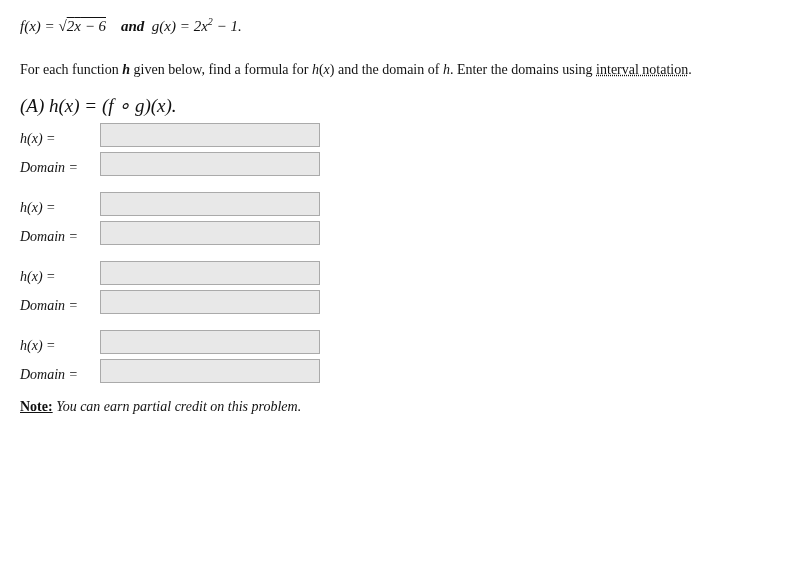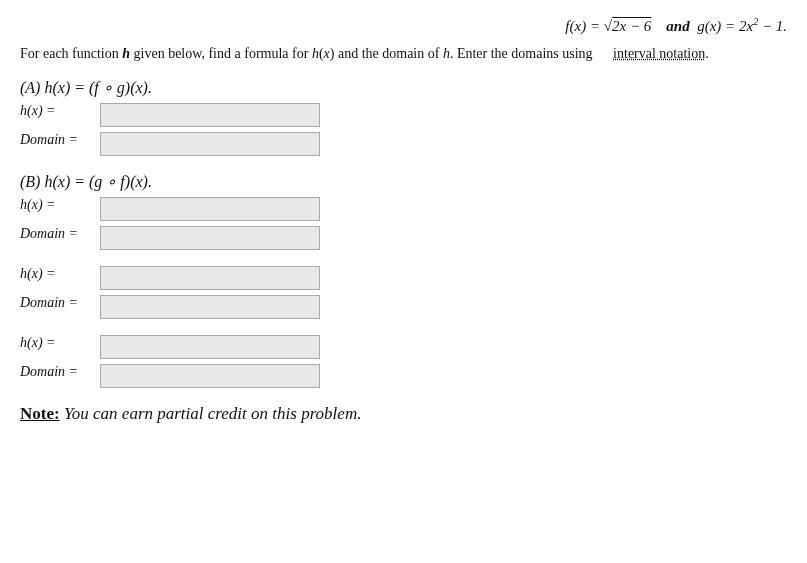--- a/index.html
+++ b/index.html
@@ -12,51 +12,50 @@
       background: #ffffff;
       font-family: Georgia, 'Times New Roman', serif;
       font-size: 15px;
       color: #111;
       width: 807px;
       min-height: 563px;
       padding: 16px 20px 20px 20px;
     }
 
     .header-line {
-      text-align: right;
+      text-align: left;
       font-size: 15px;
-      margin-bottom: 8px;
+      margin-bottom: 24px;
       font-style: italic;
     }
 
     .instructions {
       font-size: 14px;
       margin-bottom: 14px;
       line-height: 1.5;
     }
 
     .instructions u {
       text-decoration: underline;
       text-decoration-style: dotted;
-      margin-left: 17px;
     }
 
     .part {
       margin-bottom: 16px;
     }
 
     .part-label {
-      font-size: 16px;
+      font-size: 19px;
       margin-bottom: 6px;
       font-style: italic;
     }
 
     .input-row {
       display: flex;
-      align-items: flex-start;
+      align-items: flex-end;
       margin-bottom: 5px;
       font-size: 14px;
     }
 
     .input-row label {
       min-width: 80px;
       font-style: italic;
       white-space: nowrap;
     }
 
@@ -65,21 +64,21 @@
       height: 24px;
       border: 1px solid #aaa;
       background: #e8e8e8;
       padding: 2px 4px;
       font-size: 13px;
       font-family: Georgia, serif;
       outline: none;
     }
 
     .note {
-      font-size: 17px;
+      font-size: 14px;
       margin-top: 0;
       font-style: italic;
     }
 
     .note strong {
       font-style: normal;
       font-weight: bold;
       text-decoration: underline;
     }
 
@@ -115,23 +114,20 @@
     <label><em>h</em>(<em>x</em>) =</label>
     <input type="text" value="" style="">
   </div>
   <div class="input-row">
     <label>Domain =</label>
     <input type="text" value="" style="">
   </div>
 </div>
 
 <div class="part">
-  <div class="part-label">
-    (B) <em>h</em>(<em>x</em>) = (<em>g</em> ∘ <em>f</em>)(<em>x</em>).
-  </div>
   <div class="input-row">
     <label><em>h</em>(<em>x</em>) =</label>
     <input type="text" value="" style="">
   </div>
   <div class="input-row">
     <label>Domain =</label>
     <input type="text" value="" style="">
   </div>
 </div>
 

